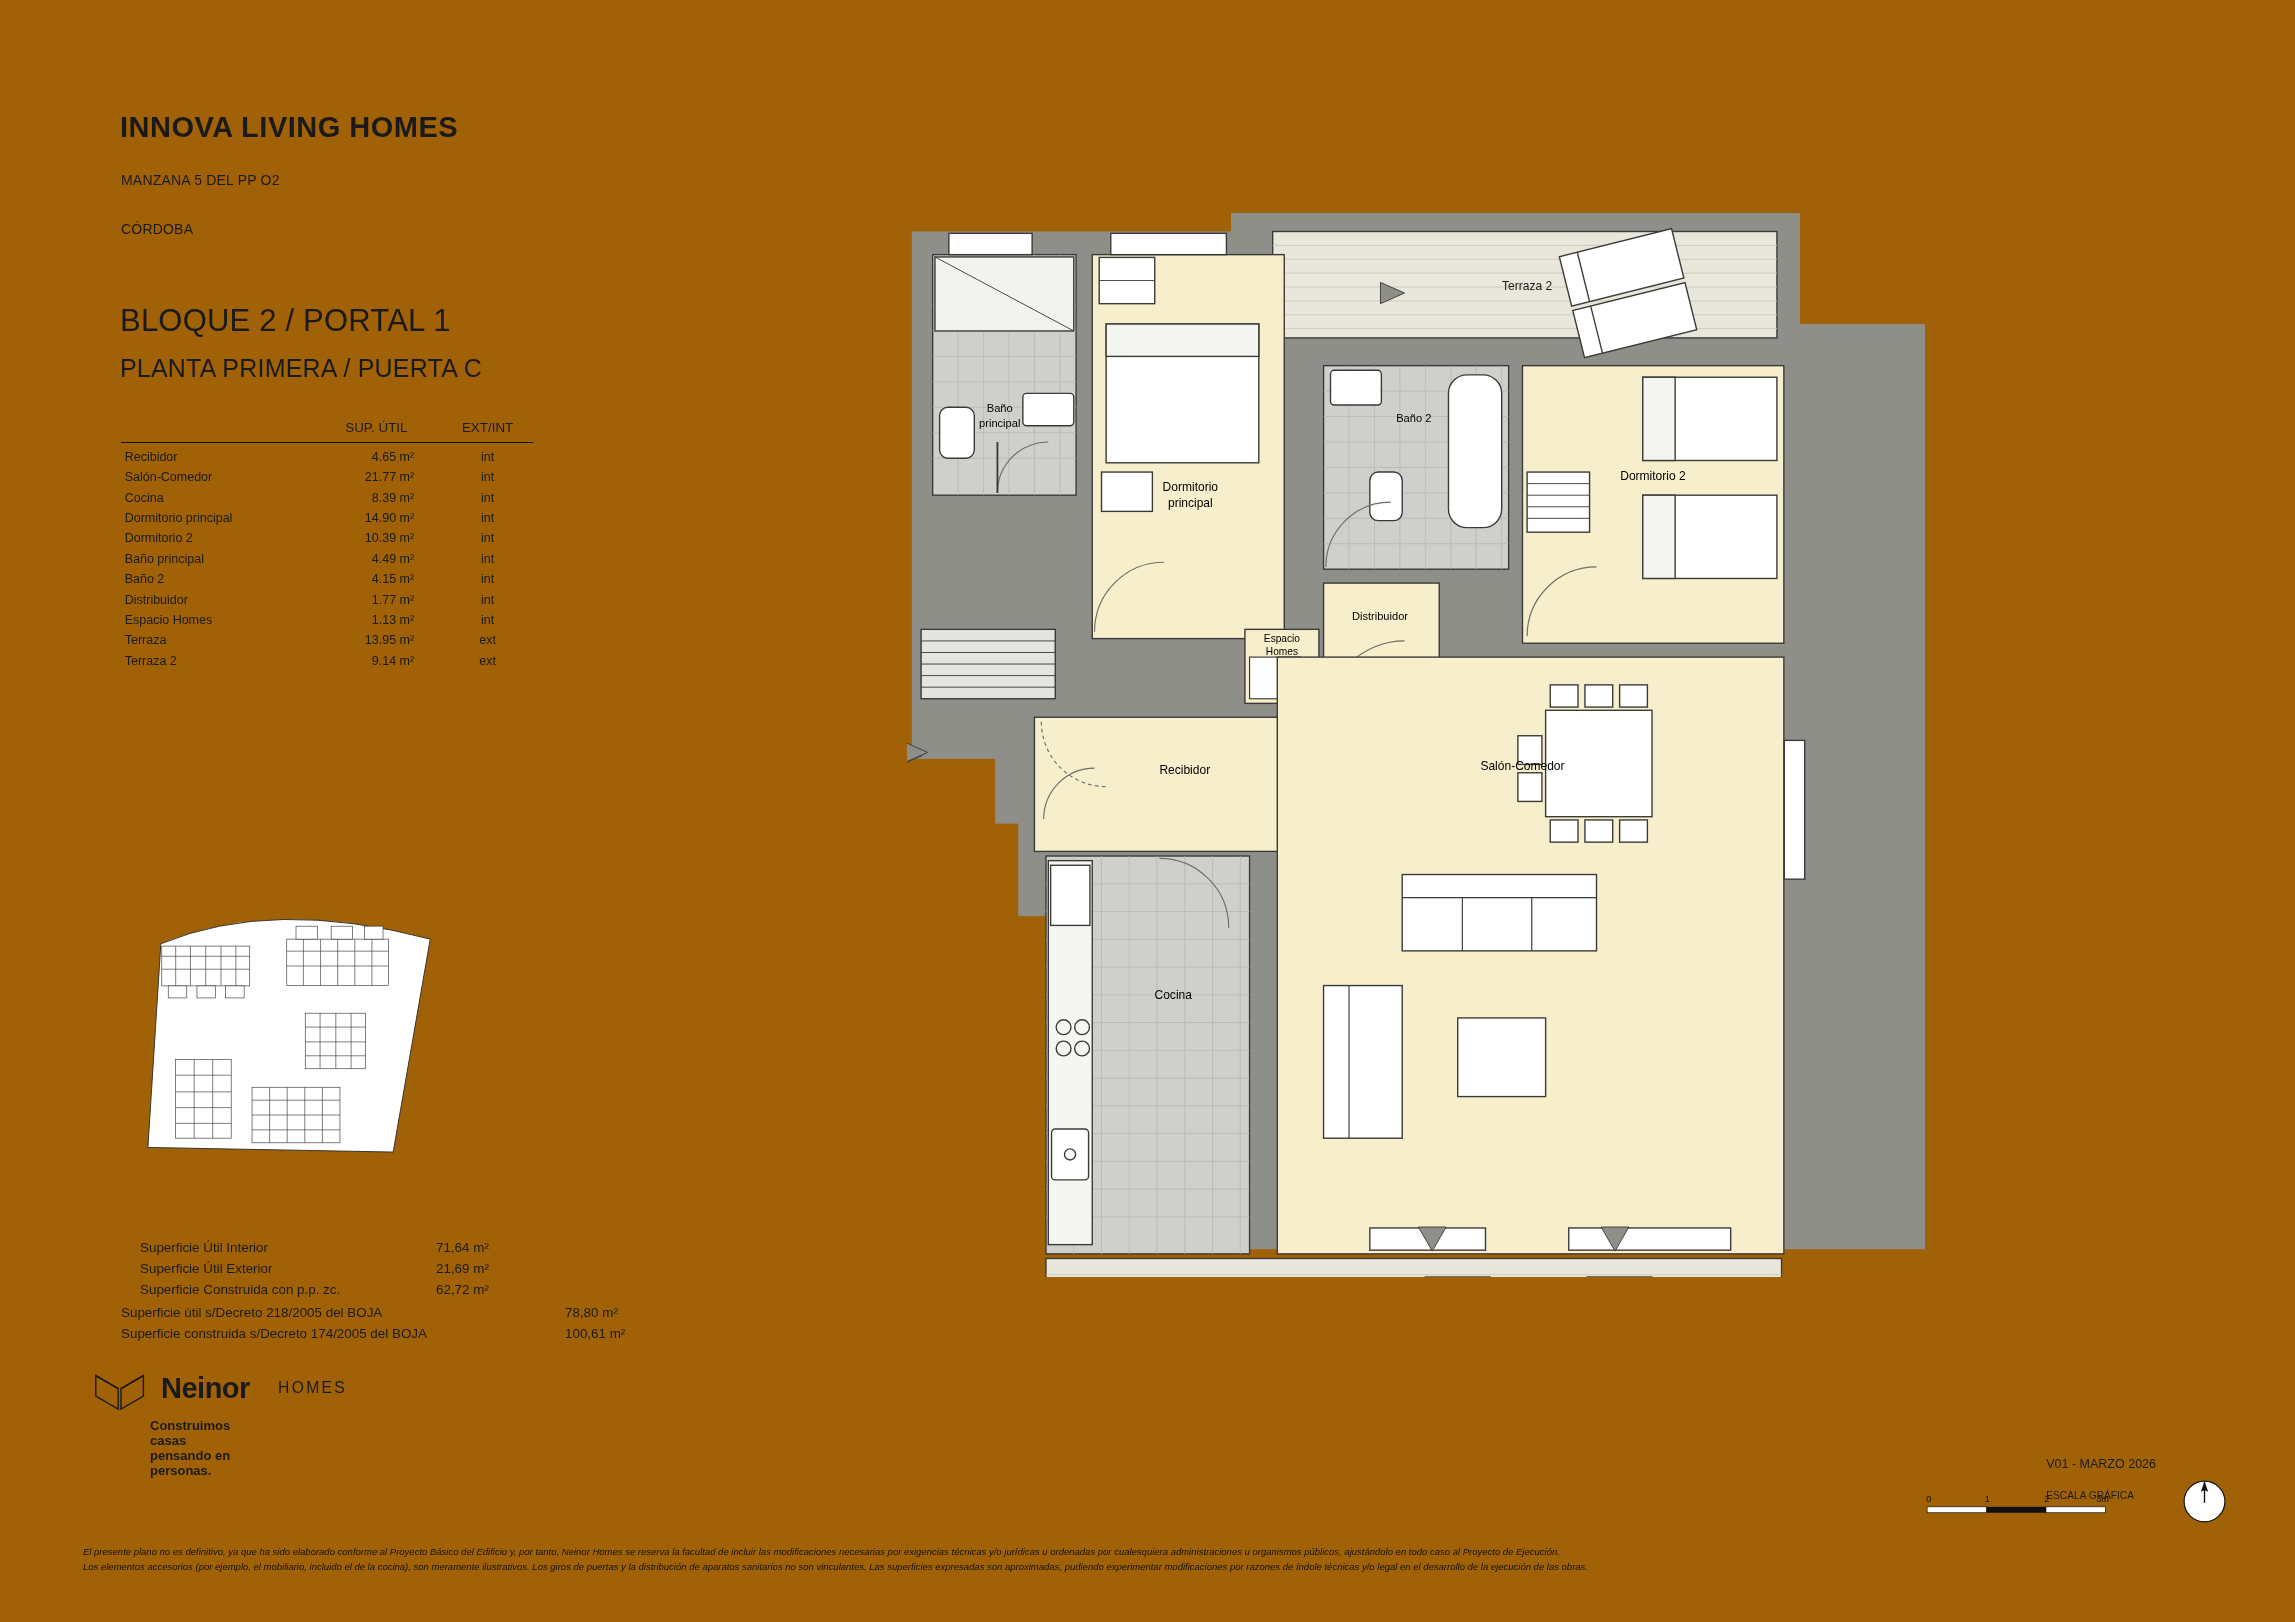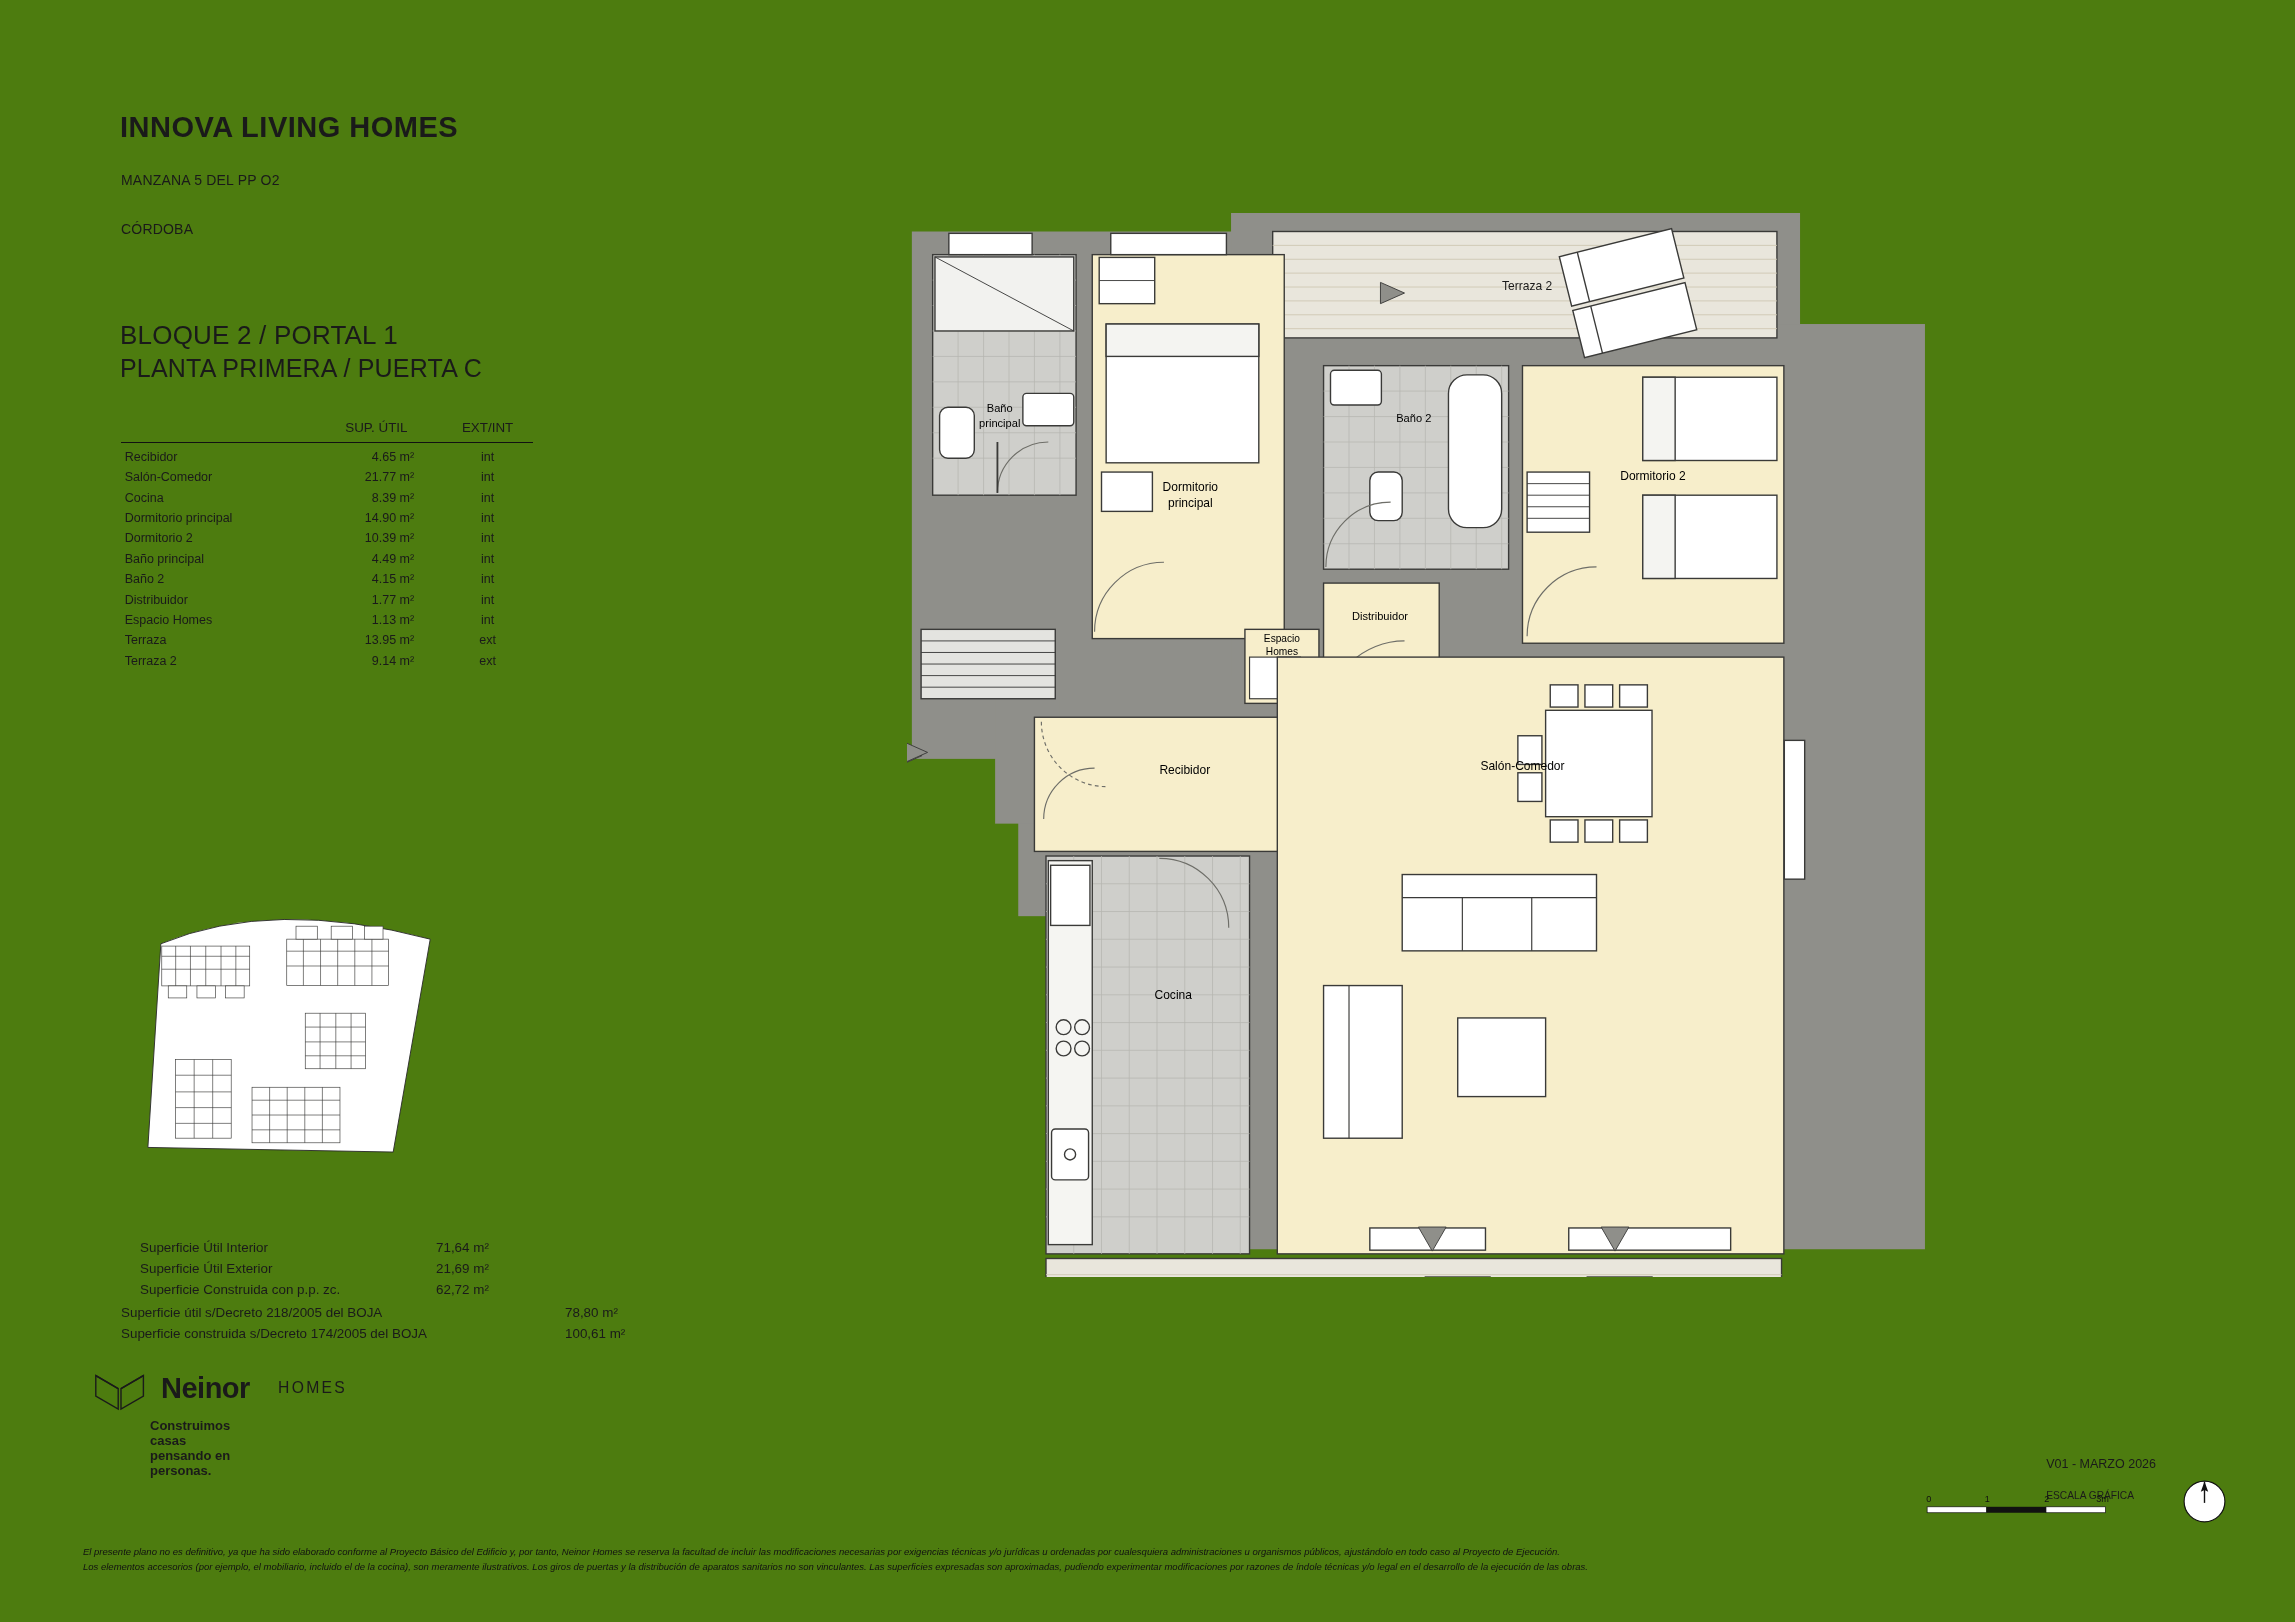--- a/index.html
+++ b/index.html
@@ -4,31 +4,31 @@
 <style>
   * { box-sizing: border-box; }
   html, body { margin:0; padding:0; background:#ffffff; }
   body {
     width: 2295px; height: 1623px;
     font-family: "Liberation Sans", sans-serif;
     color:#1a1a1a;
     position: relative;
     overflow: hidden;
   }
-  .sheet { position:absolute; inset:0; background:#4d7c0f; }
+  .sheet { position:absolute; inset:0; background:#a16207; }
 
   
   .brand-title {
     position:absolute; left:120px; top:111px;
     font-size:29px; font-weight:700; letter-spacing:0.5px;
   }
   .brand-sub1 { position:absolute; left:121px; top:172px; font-size:14px; letter-spacing:0.2px; }
   .brand-sub2 { position:absolute; left:121px; top:221px; font-size:14px; letter-spacing:0.2px; }
 
-  .block-title { position:absolute; left:120px; top:320px; font-size:26px; font-weight:400; letter-spacing:0.2px;}
+  .block-title { position:absolute; left:120px; top:303px; font-size:31px; font-weight:400; letter-spacing:0.2px;}
   .block-title2 { position:absolute; left:120px; top:354px; font-size:25px; font-weight:400; letter-spacing:0.2px;}
 
   .table-wrap { position:absolute; left:121px; top:419px; width:416px; }
   .tbl { border-collapse:collapse; width:412px; font-size:12.5px; }
   .tbl th { font-weight:400; font-size:13.4px; text-align:center; padding-bottom:6.5px; }
   .tbl th.c0 { text-align:left; }
   .tbl thead tr { border-bottom:0.9px solid #111;margin-top:31px; }
   .tbl tbody tr:first-child td { padding-top:7.4px; }
   .tbl td { padding:3.2px 0; font-size:12.5px; }
   .tbl td.c0 { text-align:left; padding-left:3.7px; }

